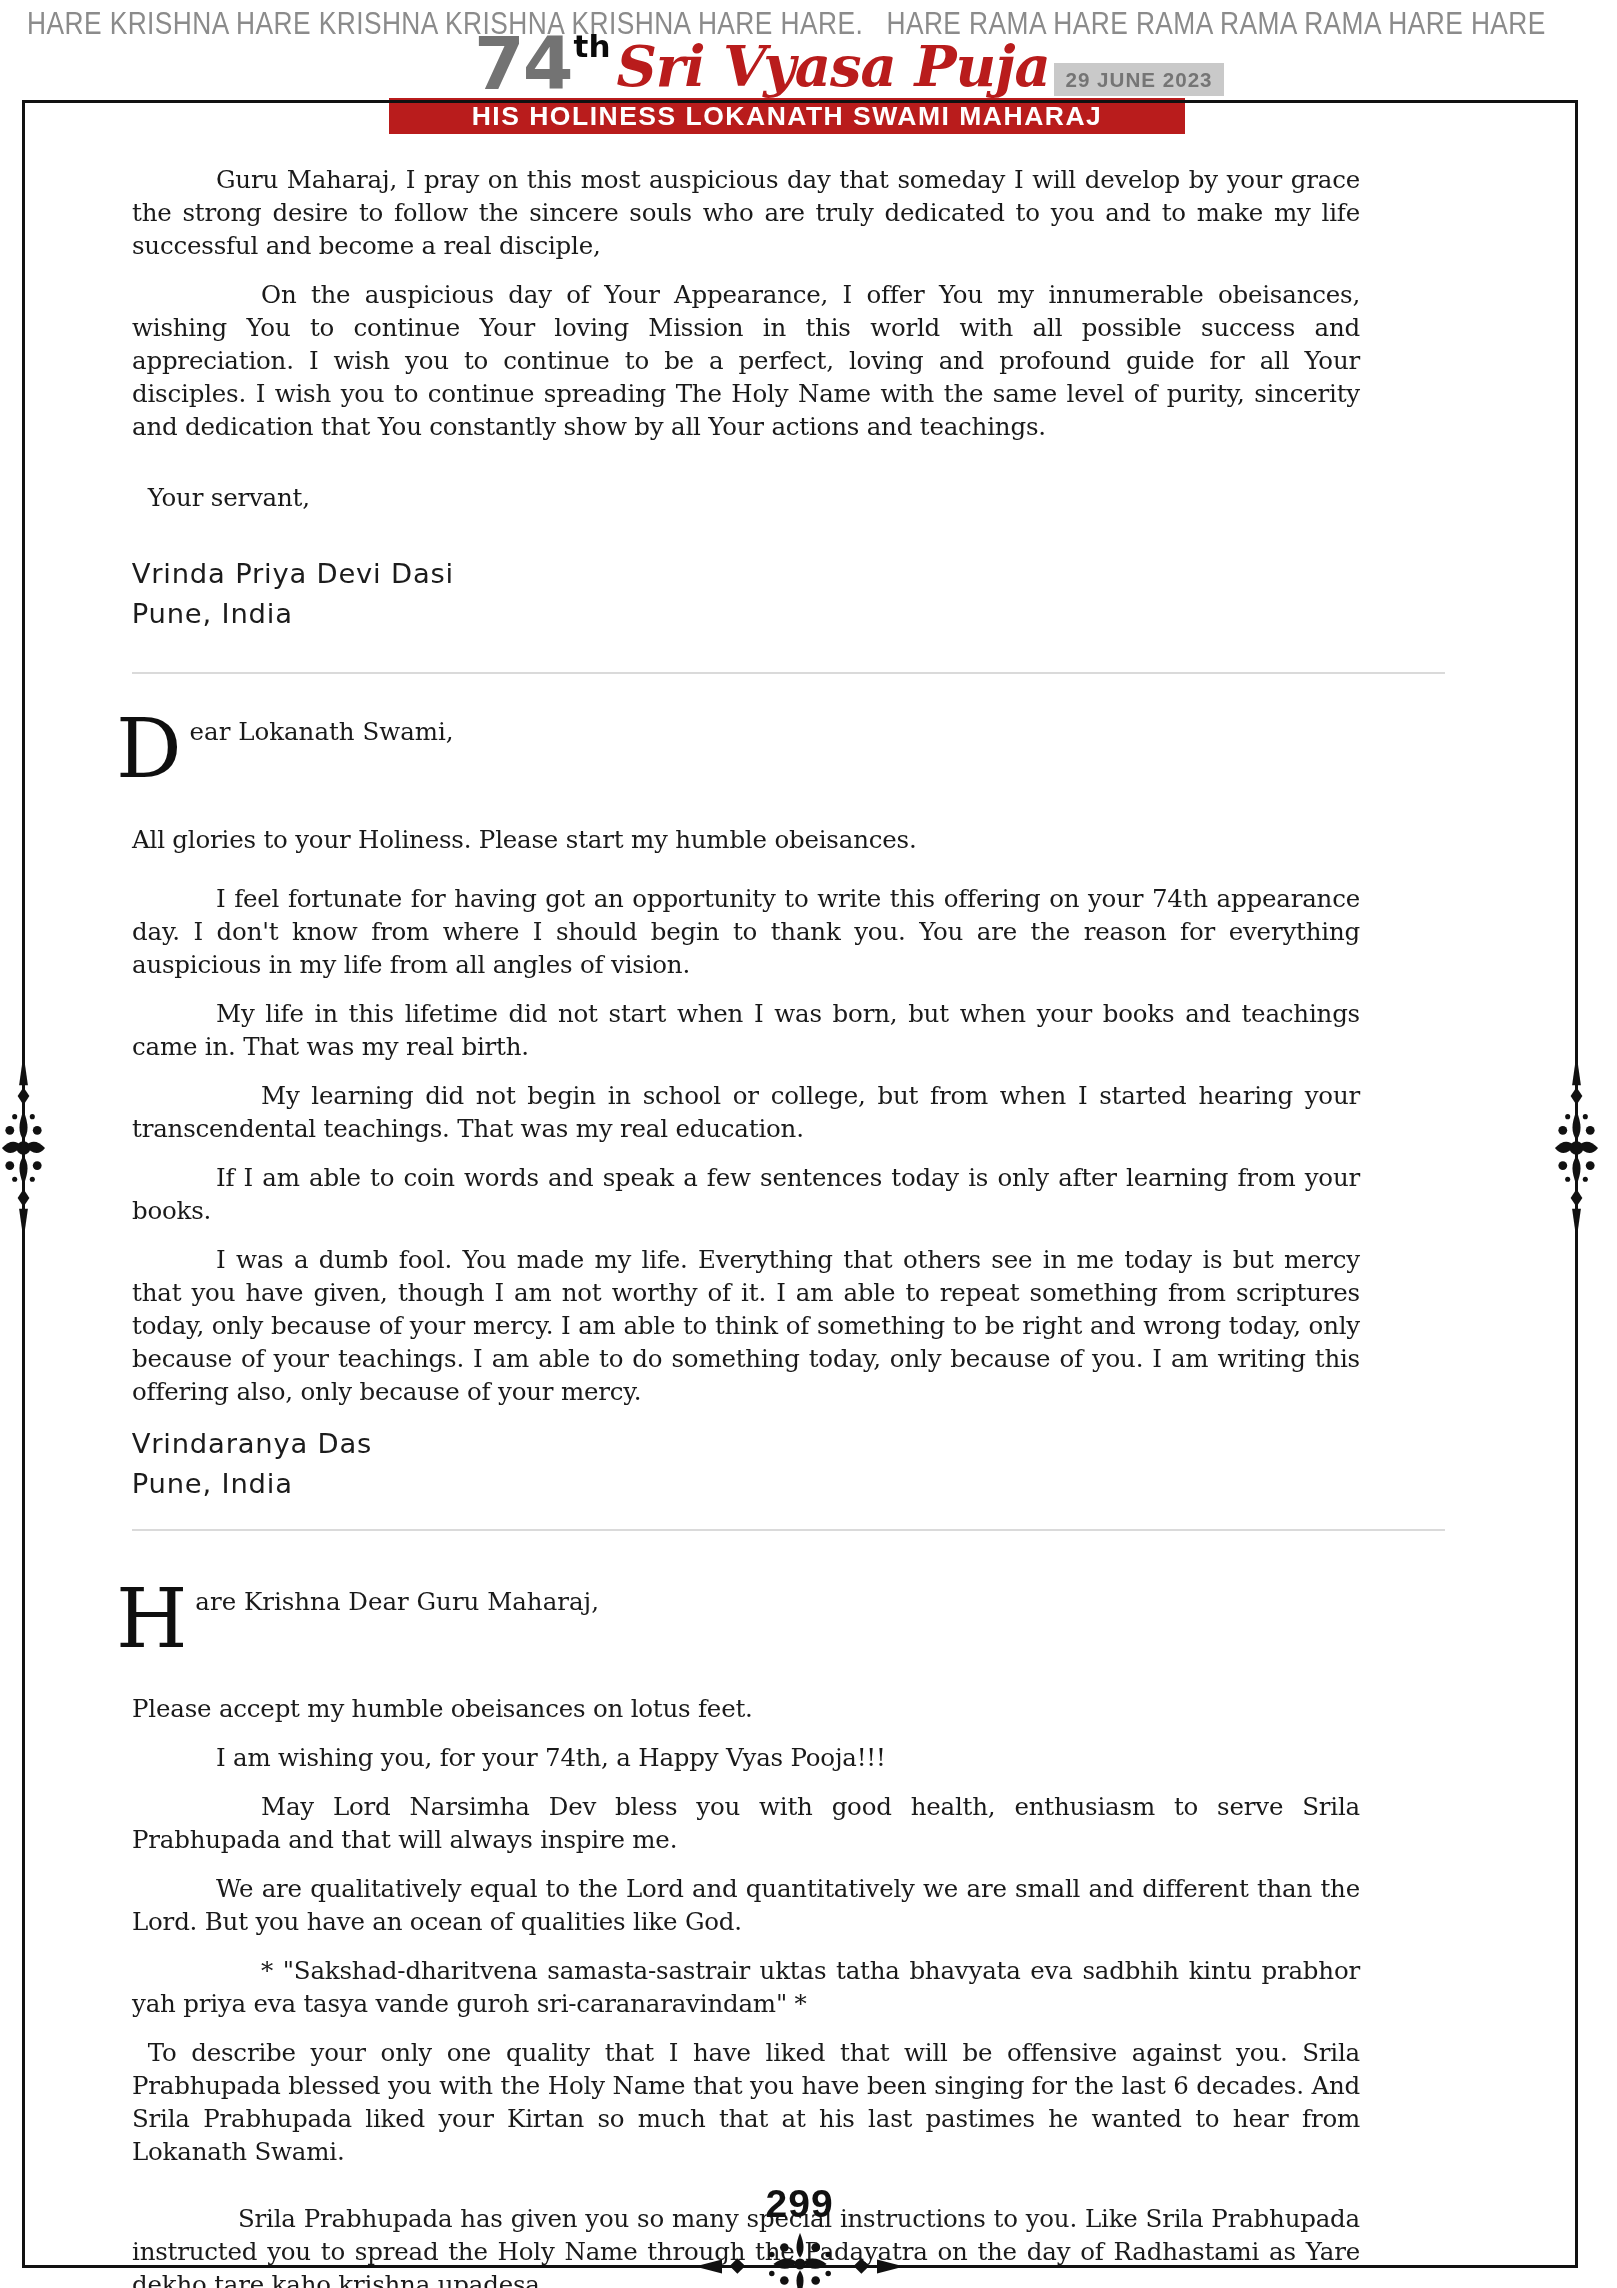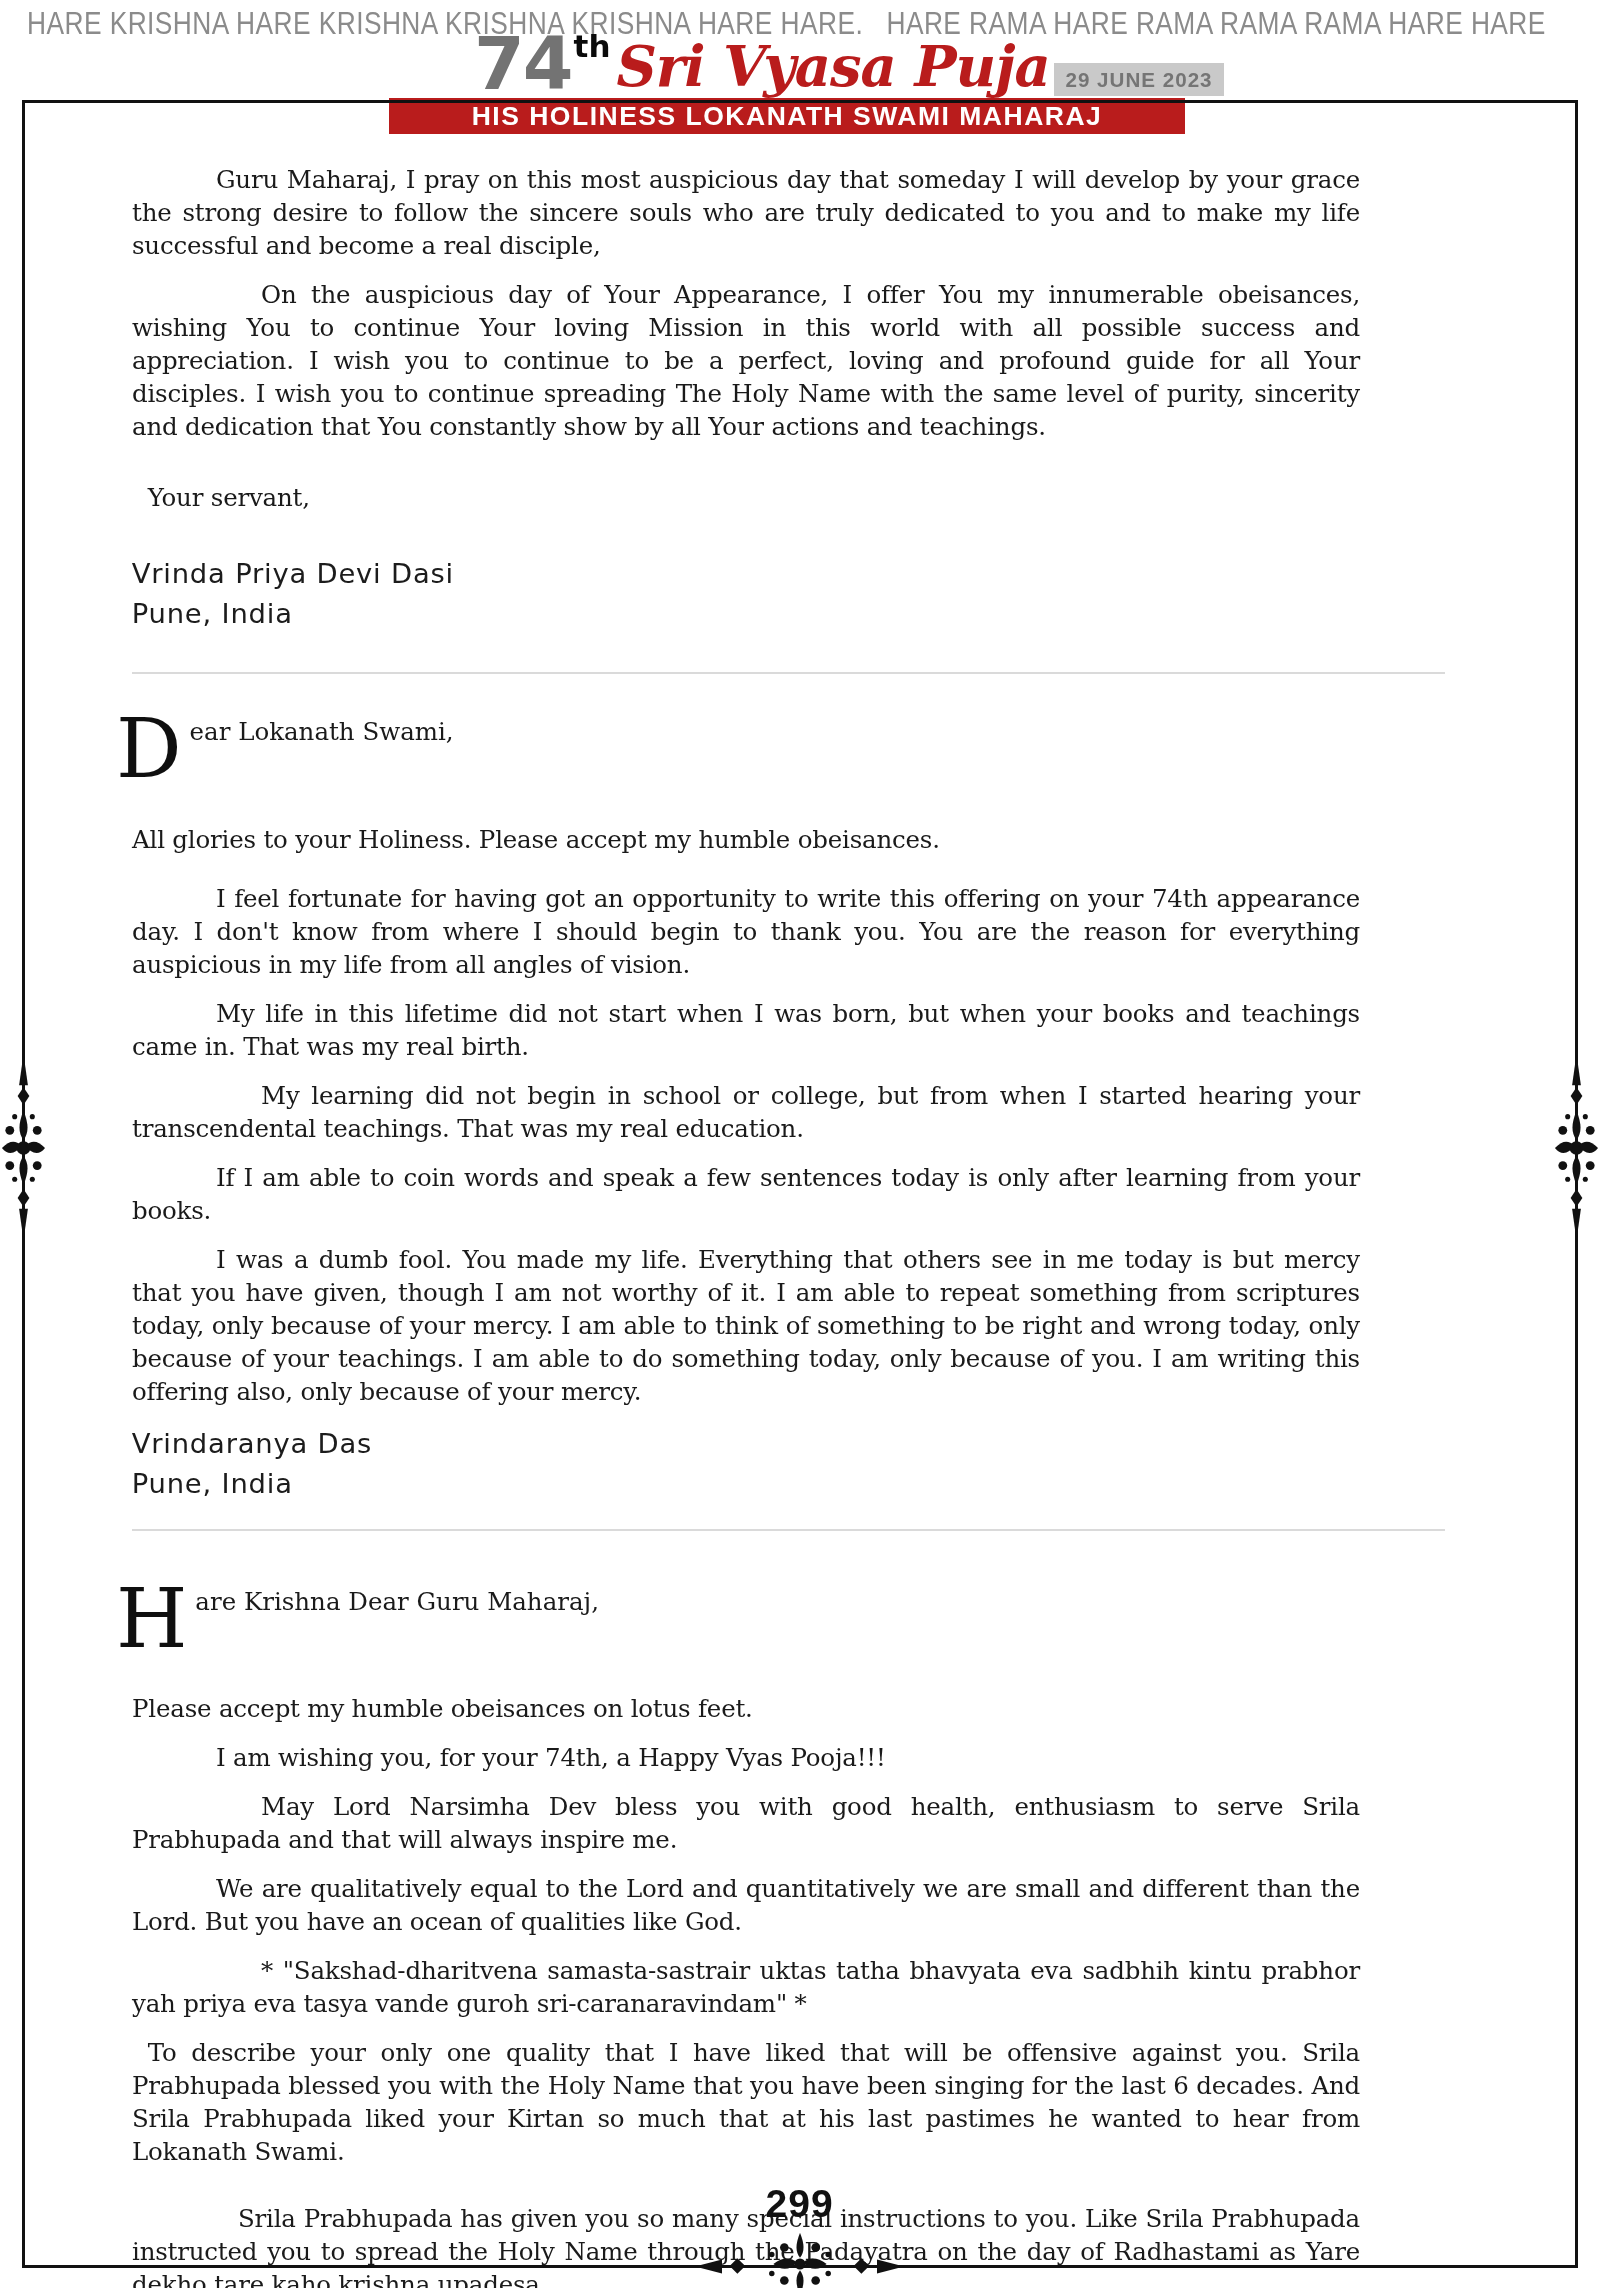--- a/index.html
+++ b/index.html
@@ -139,21 +139,21 @@
         <div>Pune, India</div>
       </div>
     </section>
 
     <hr class="divider" style="margin-top:38px;margin-bottom:39px;">
 
     <section>
       <div class="salute" style="margin-bottom:19.6px;">
         <span class="dropcap">D</span><span class="salute-rest">ear Lokanath Swami,</span>
       </div>
-      <p>All glories to your Holiness. Please accept my humble obeisances.</p>
+      <p>All glories to your Holiness. Please start my humble obeisances.</p>
       <p class="ind-md" style="margin-top:26.5px;">I feel fortunate for having got an opportunity to write this offering on your 74th appearance day. I don't know from where I should begin to thank you. You are the reason for everything auspicious in my life from all angles of  vision.</p>
       <p class="ind-md">My life in this lifetime did not start when I was born, but when your books and teachings came in. That was my real birth.</p>
       <p class="ind-xl">My learning did not begin in school or college, but from when I started hearing your transcendental teachings. That was my real education.</p>
       <p class="ind-md">If  I am able to coin words and speak a few sentences today is only after learning from your books.</p>
       <p class="ind-md">I was a dumb fool. You made my life. Everything that others see in me today is but mercy that you have given, though I am not worthy of  it. I am able to repeat something from scriptures today, only because of  your mercy. I am able to think of  something to be right and wrong today, only because of  your teachings. I am able to do something today, only because of  you. I am writing this offering also, only because of  your mercy.</p>
       <div class="sig" style="margin-top:14px;padding-left:15.7px;">
         <div>Vrindaranya Das</div>
         <div>Pune, India</div>
       </div>
     </section>

